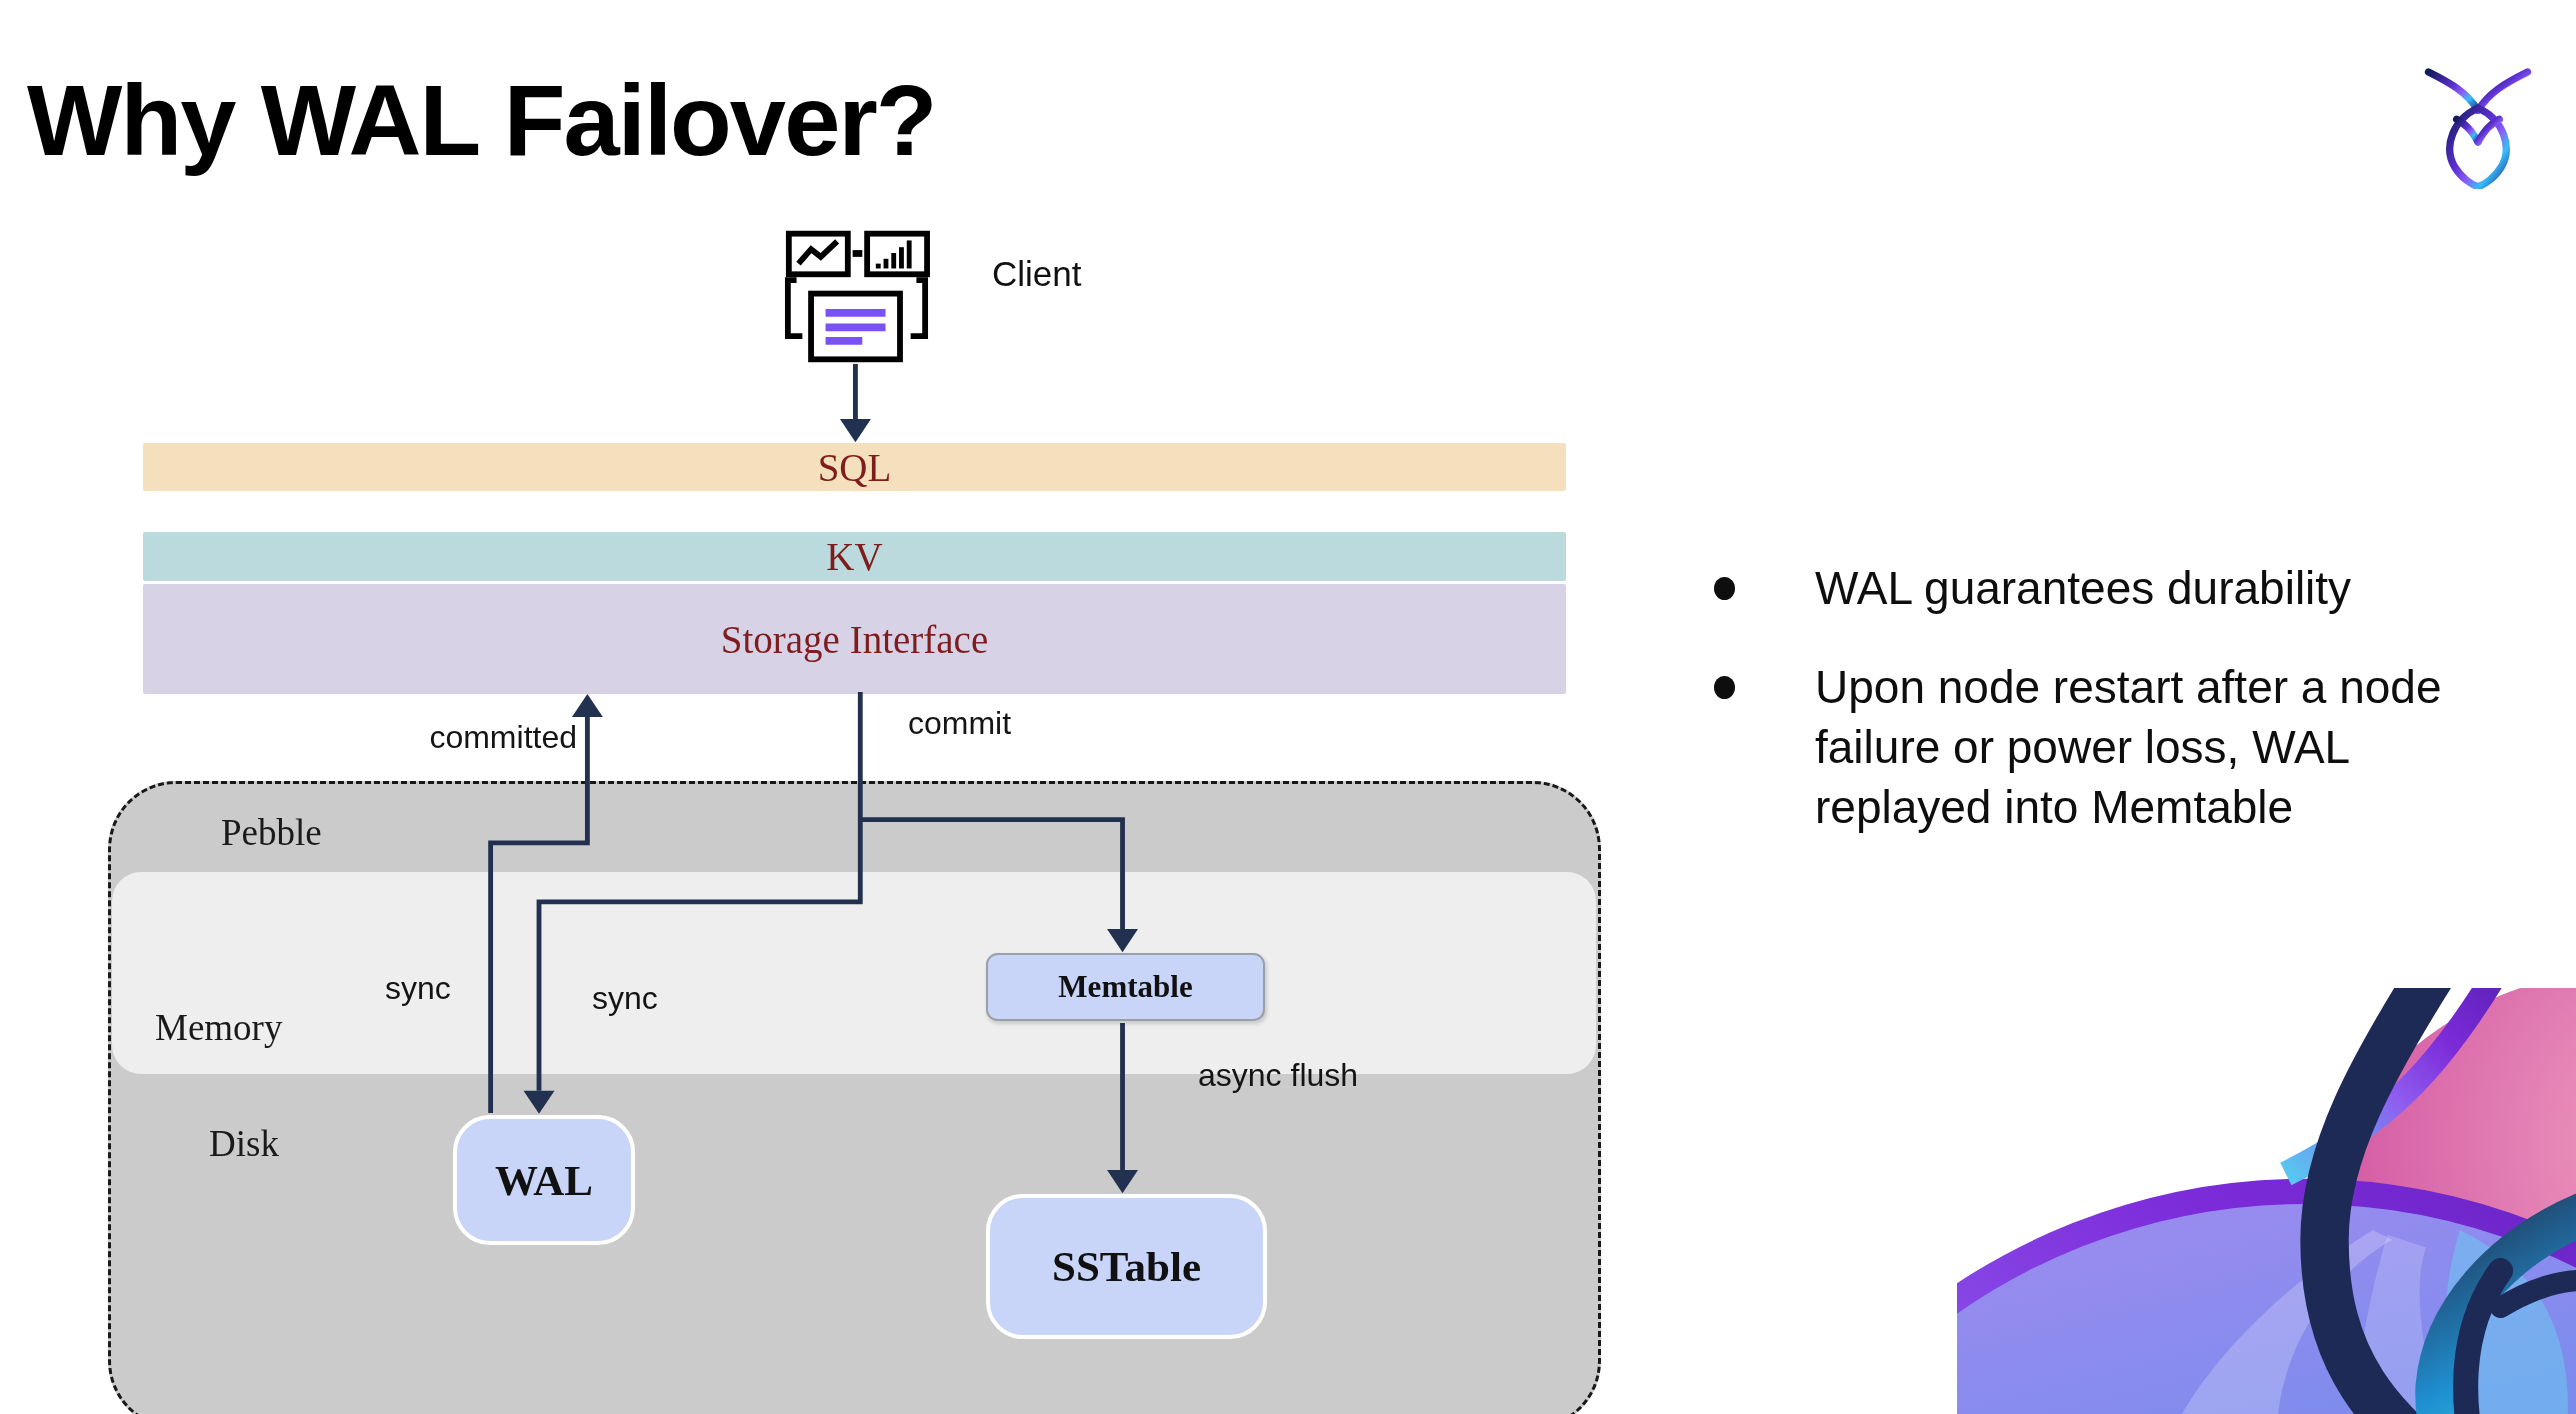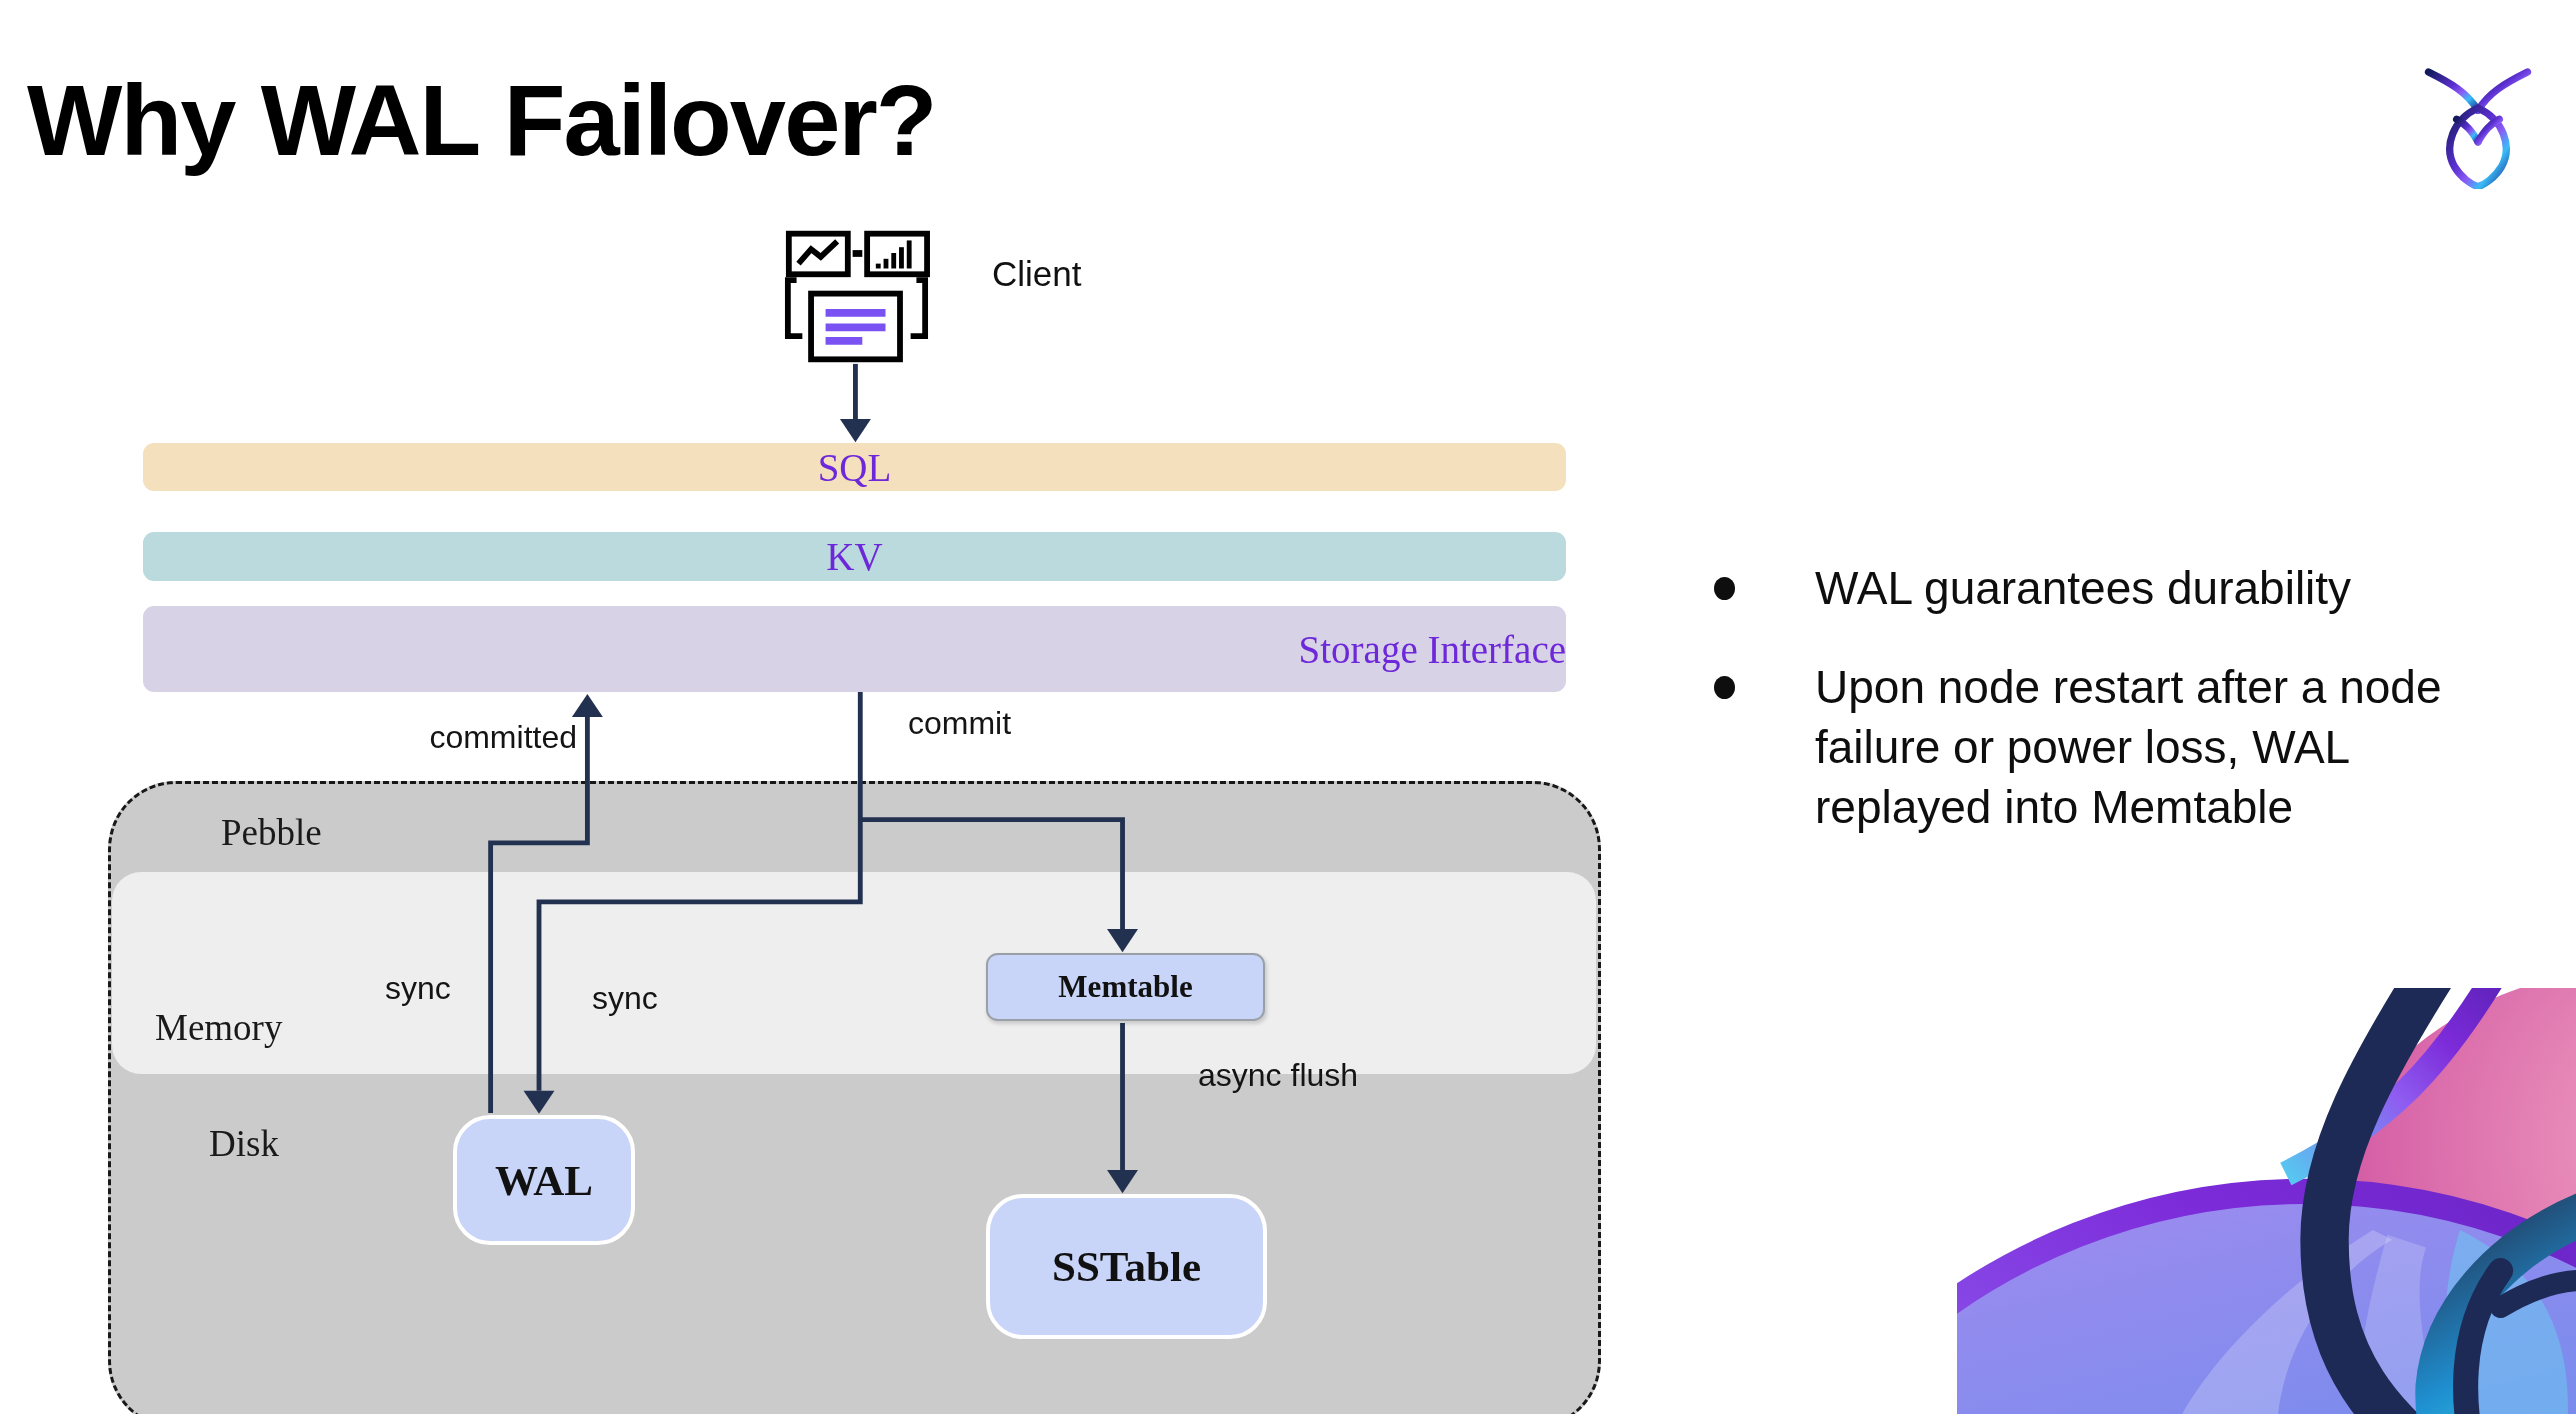--- a/index.html
+++ b/index.html
@@ -17,28 +17,28 @@
     font-family:"Liberation Sans", sans-serif;
     font-weight:bold;
     font-size:101px;
     letter-spacing:-1.9px;
     color:#000;
     line-height:1.3;
   }
   
   .bar{
     left:143px;width:1423px;
-    border-radius:11px;
+    border-radius:2px;
     display:flex;align-items:center;justify-content:center;
     font-family:"Liberation Serif", serif;
-    font-size:39px;color:#6d28d9;
+    font-size:39px;color:#7f1d1d;
   }
   .bar-sql{top:415px;height:48px;background:var(--sql_bar,#F5E0BE);}
   .bar-kv{top:504px;height:49px;background:var(--kv_bar,#BBDADD);}
-  .bar-storage{top:578px;height:86px;background:var(--storage_bar,#D8D2E7);justify-content:flex-end;}
+  .bar-storage{top:556px;height:110px;background:var(--storage_bar,#D8D2E7);}
   
   .pebble{
     left:108px;top:753px;width:1493px;height:648px;
     background:var(--pebble_fill,#CCCCCC);
     border:3.9px dashed #181818;
     border-radius:68px;
     box-sizing:border-box;
     z-index:1;
   }
   .memory-band{

